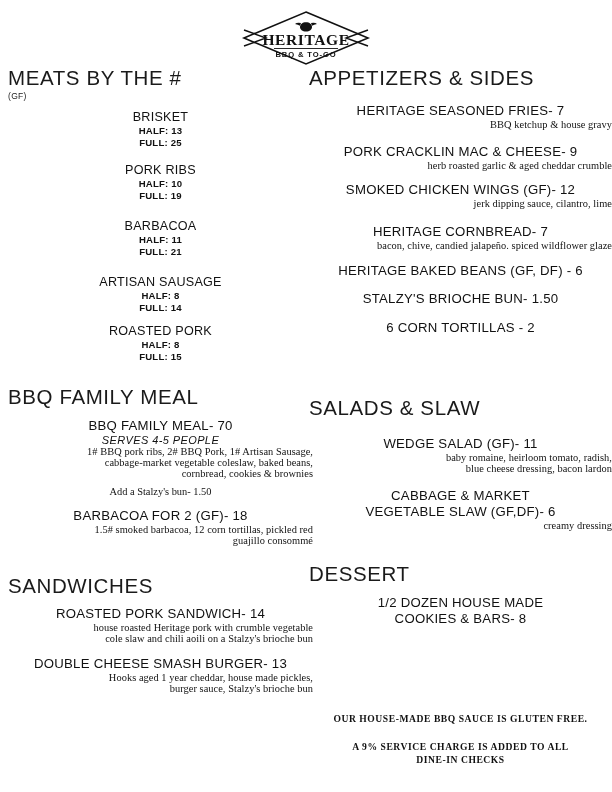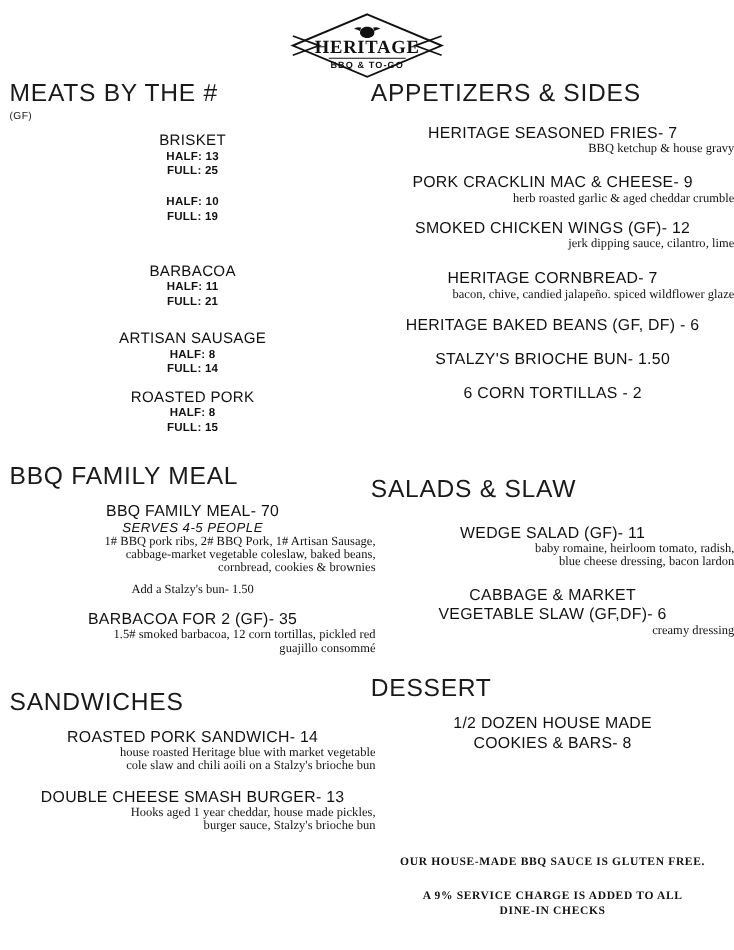--- a/index.html
+++ b/index.html
@@ -124,20 +124,21 @@
       <div class="sec-sub">(GF)</div>
     </div>
 
     <div class="item" style="position:absolute; left:0; top:110px;">
       <div class="item-name">BRISKET</div>
       <div class="item-price-line">HALF: 13</div>
       <div class="item-price-line">FULL: 25</div>
     </div>
 
     <div class="item" style="position:absolute; left:0; top:163px;">
+      <div class="item-name">PORK RIBS</div>
       <div class="item-price-line">HALF: 10</div>
       <div class="item-price-line">FULL: 19</div>
     </div>
 
     <div class="item" style="position:absolute; left:0; top:219px;">
       <div class="item-name">BARBACOA</div>
       <div class="item-price-line">HALF: 11</div>
       <div class="item-price-line">FULL: 21</div>
     </div>
 
@@ -163,32 +164,32 @@
       <div class="item-desc tight">1# BBQ pork ribs, 2# BBQ Pork, 1# Artisan Sausage,</div>
       <div class="item-desc tight">cabbage-market vegetable coleslaw, baked beans,</div>
       <div class="item-desc tight">cornbread, cookies &amp; brownies</div>
     </div>
 
     <div class="item" style="position:absolute; left:0; top:486px;">
       <div class="addon">Add a Stalzy's bun- 1.50</div>
     </div>
 
     <div class="item" style="position:absolute; left:0; top:508px;">
-      <div class="item-name big">BARBACOA FOR 2 (GF)- 35</div>
+      <div class="item-name big">BARBACOA FOR 2 (GF)- 18</div>
       <div class="item-desc tight">1.5# smoked barbacoa, 12 corn tortillas, pickled red</div>
       <div class="item-desc tight">guajillo consommé</div>
     </div>
 
     <div class="sec" style="position:absolute; left:0; top:574px;">
       <div class="sec-title">SANDWICHES</div>
     </div>
 
     <div class="item" style="position:absolute; left:0; top:606px;">
       <div class="item-name big">ROASTED PORK SANDWICH- 14</div>
-      <div class="item-desc tight">house roasted Heritage blue with market vegetable</div>
+      <div class="item-desc tight">house roasted Heritage pork with crumble vegetable</div>
       <div class="item-desc tight">cole slaw and chili aoili on a Stalzy's brioche bun</div>
     </div>
 
     <div class="item" style="position:absolute; left:0; top:656px;">
       <div class="item-name big">DOUBLE CHEESE SMASH BURGER- 13</div>
       <div class="item-desc tight">Hooks aged 1 year cheddar, house made pickles,</div>
       <div class="item-desc tight">burger sauce, Stalzy's brioche bun</div>
     </div>
 
   </div>

